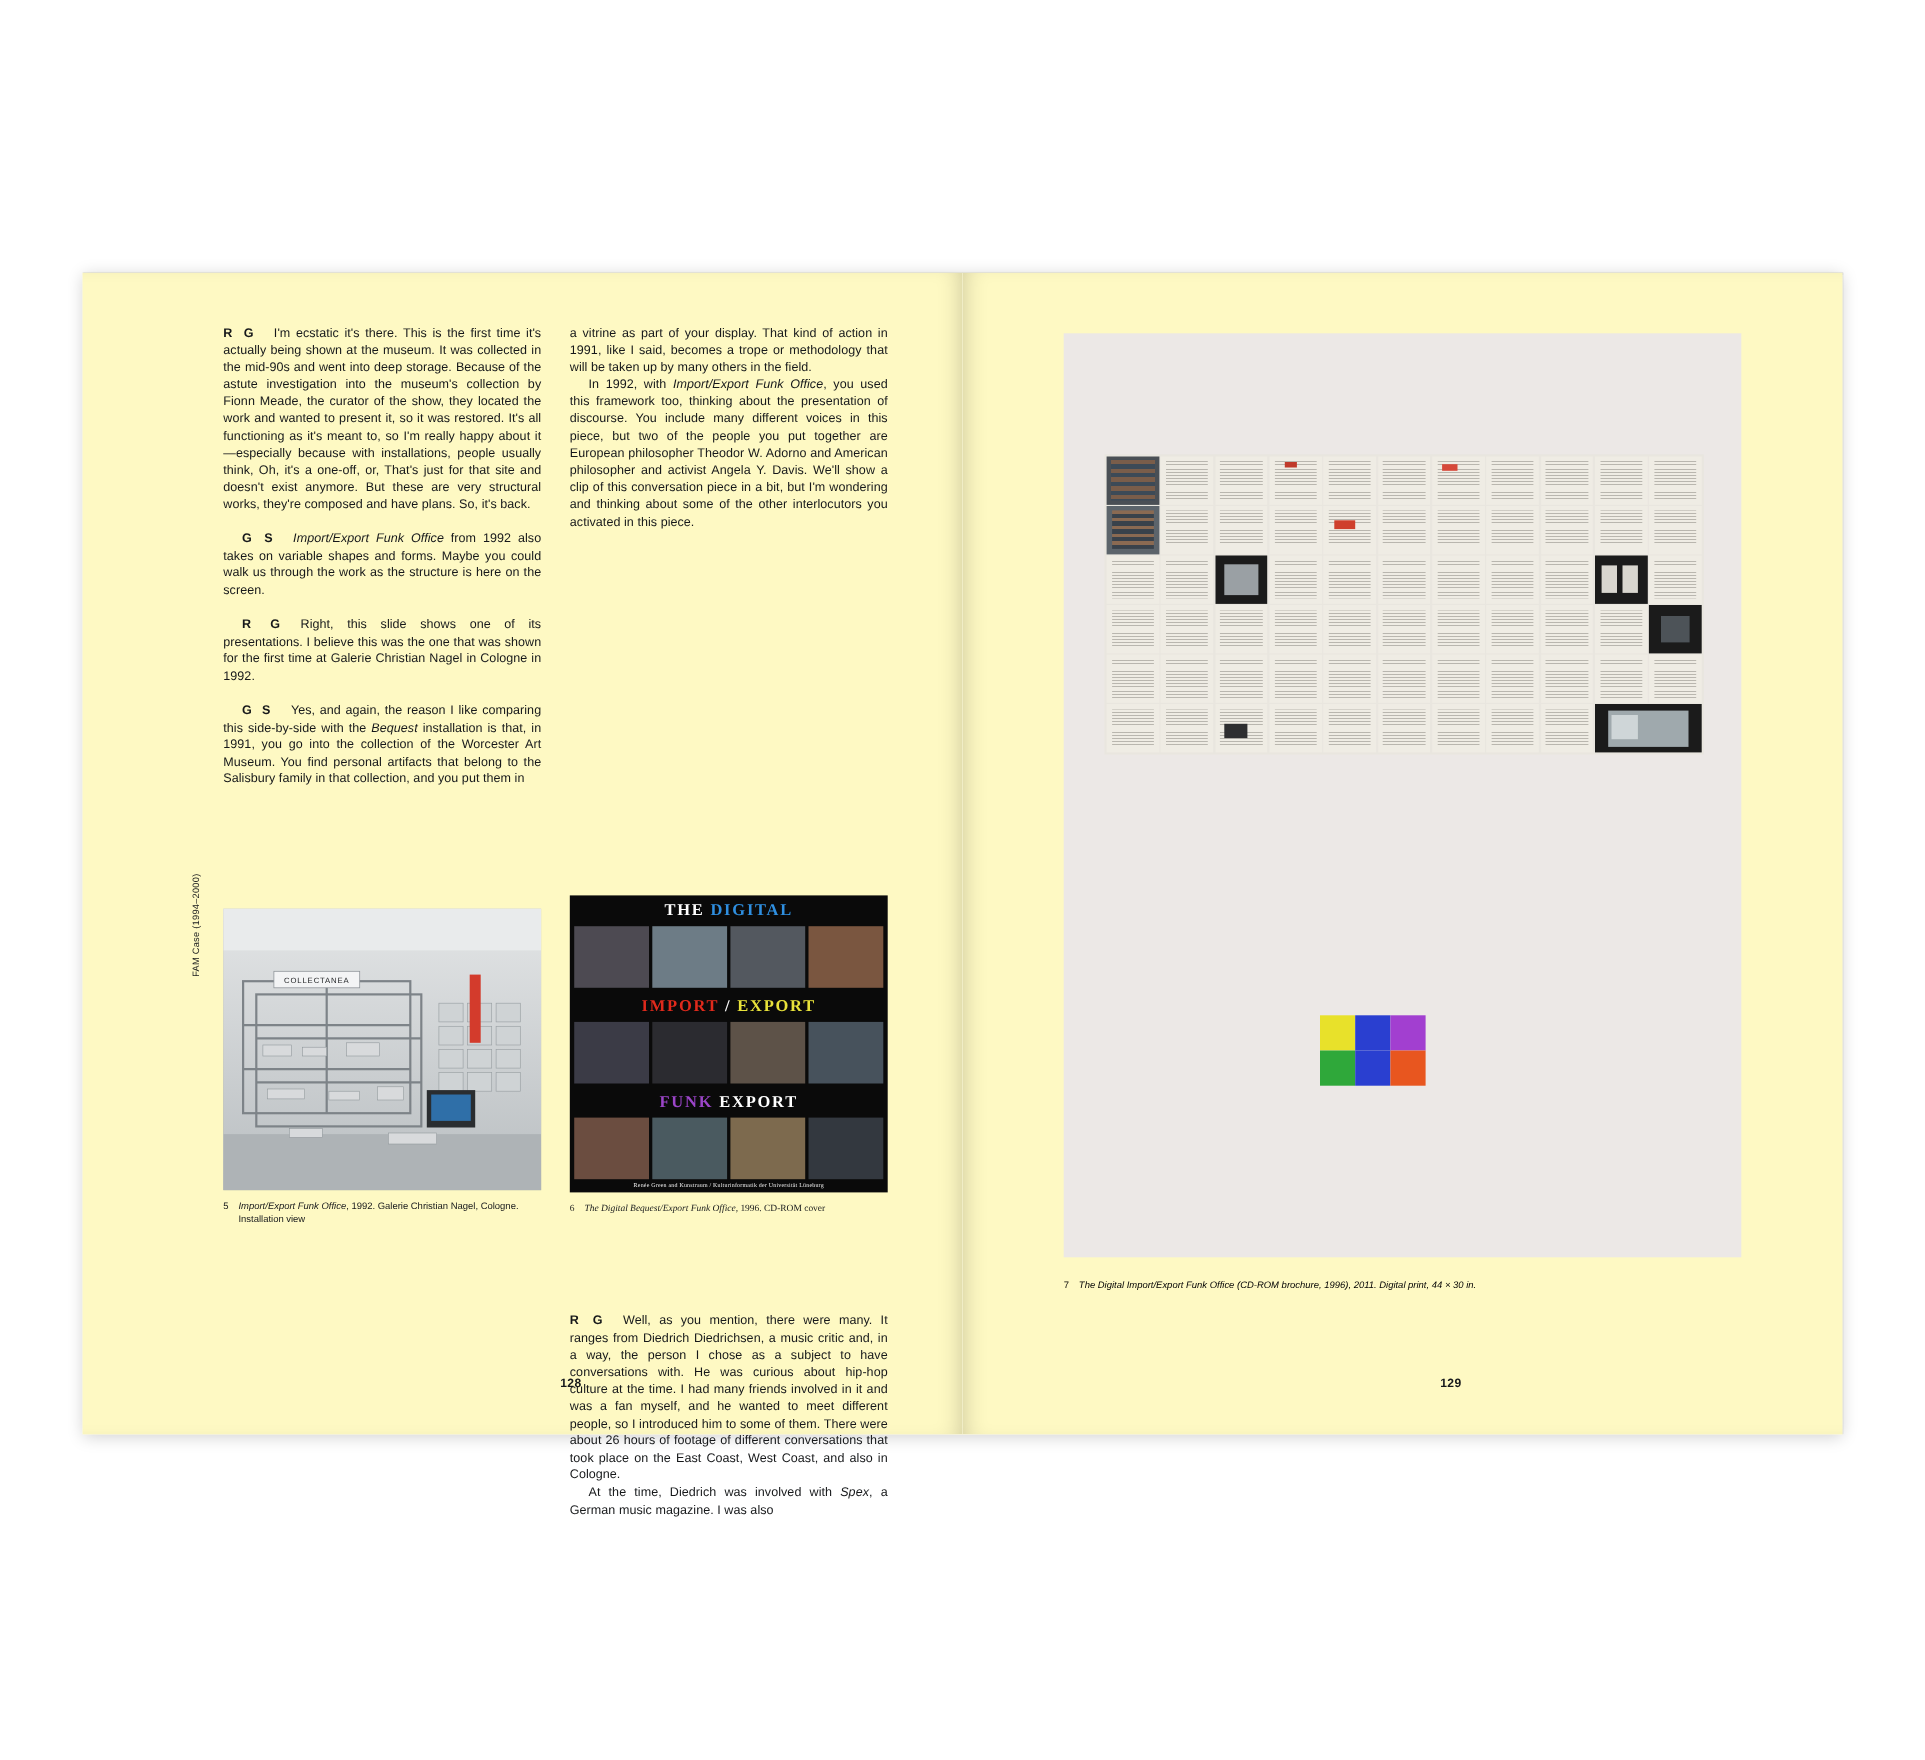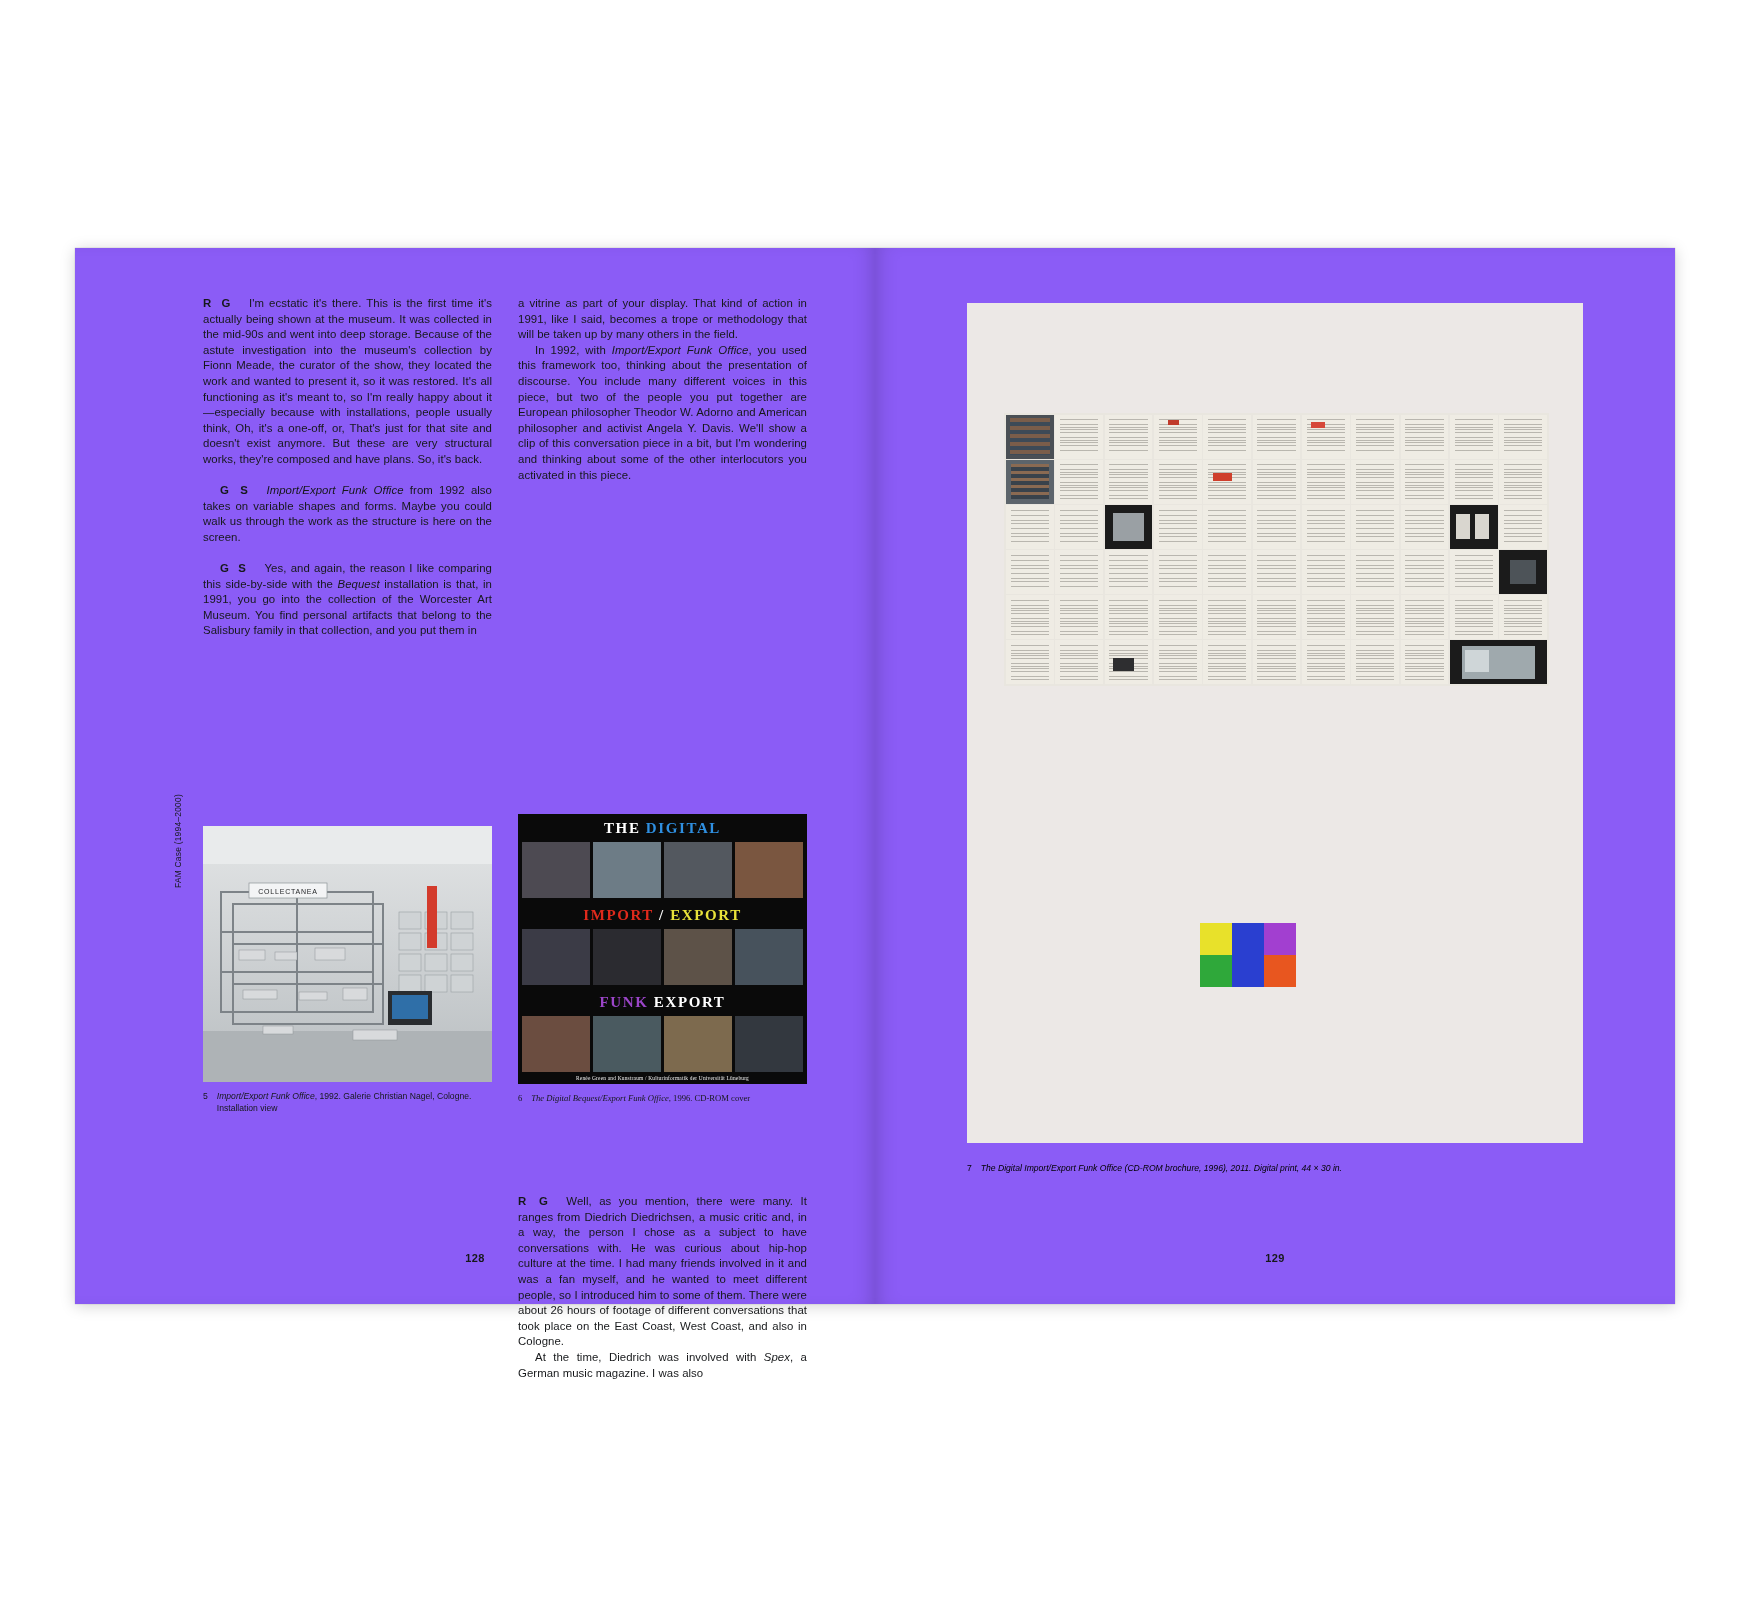--- a/index.html
+++ b/index.html
@@ -25,21 +25,22 @@
     top: 248px;
     width: 1600px;
     height: 1056px;
     background: #ffffff;
     box-shadow: 0 2px 14px rgba(0,0,0,0.18), 0 0 1px rgba(0,0,0,0.3);
     display: flex;
   }
   .page {
     position: relative;
     height: 100%;
-    background: #8b5cf6;
+    background: #fef9c3;
+    padding-left: 44px;
   }
   .page.left  { width: 800px; box-shadow: inset -14px 0 22px -14px rgba(0,0,0,0.22); }
   .page.right { width: 800px; box-shadow: inset 14px 0 22px -14px rgba(0,0,0,0.22); }
 
   
   .colwrap {
     position: absolute;
     left: 128px;
     top: 48px;
     width: 604px;
@@ -233,20 +234,23 @@
 
         <div class="col">
           <p class="body">
             <span class="spk">R G</span><span class="spk-pad"></span><span>I'm ecstatic it's there. This is the first time it's actually being shown at the museum. It was collected in the mid-90s and went into deep storage. Because of the astute investigation into the museum's collection by Fionn Meade, the curator of the show, they located the work and wanted to present it, so it was restored. It's all functioning as it's meant to, so I'm really happy about it—especially because with installations, people usually think, Oh, it's a one-off, or, That's just for that site and doesn't exist anymore. But these are very structural works, they're composed and have plans. So, it's back.</span>
           </p>
 
           <p class="body gap">
             <span class="spk">G S</span><span class="spk-pad"></span><em>Import/Export Funk Office</em><span> from 1992 also takes on variable shapes and forms. Maybe you could walk us through the work as the structure is here on the screen.</span>
           </p>
 
+          <p class="body gap">
+            <span class="spk">R G</span><span class="spk-pad"></span><span>Right, this slide shows one of its presentations. I believe this was the one that was shown for the first time at Galerie Christian Nagel in Cologne in 1992.</span>
+          </p>
 
           <p class="body gap">
             <span class="spk">G S</span><span class="spk-pad"></span><span>Yes, and again, the reason I like comparing this side-by-side with the </span><em>Bequest</em><span> installation is that, in 1991, you go into the collection of the Worcester Art Museum. You find personal artifacts that belong to the Salisbury family in that collection, and you put them in</span>
           </p>
         </div>
 
         <div class="col">
           <p class="body">
             <span>a vitrine as part of your display. That kind of action in 1991, like I said, becomes a trope or methodology that will be taken up by many others in the field.</span>
           </p>

